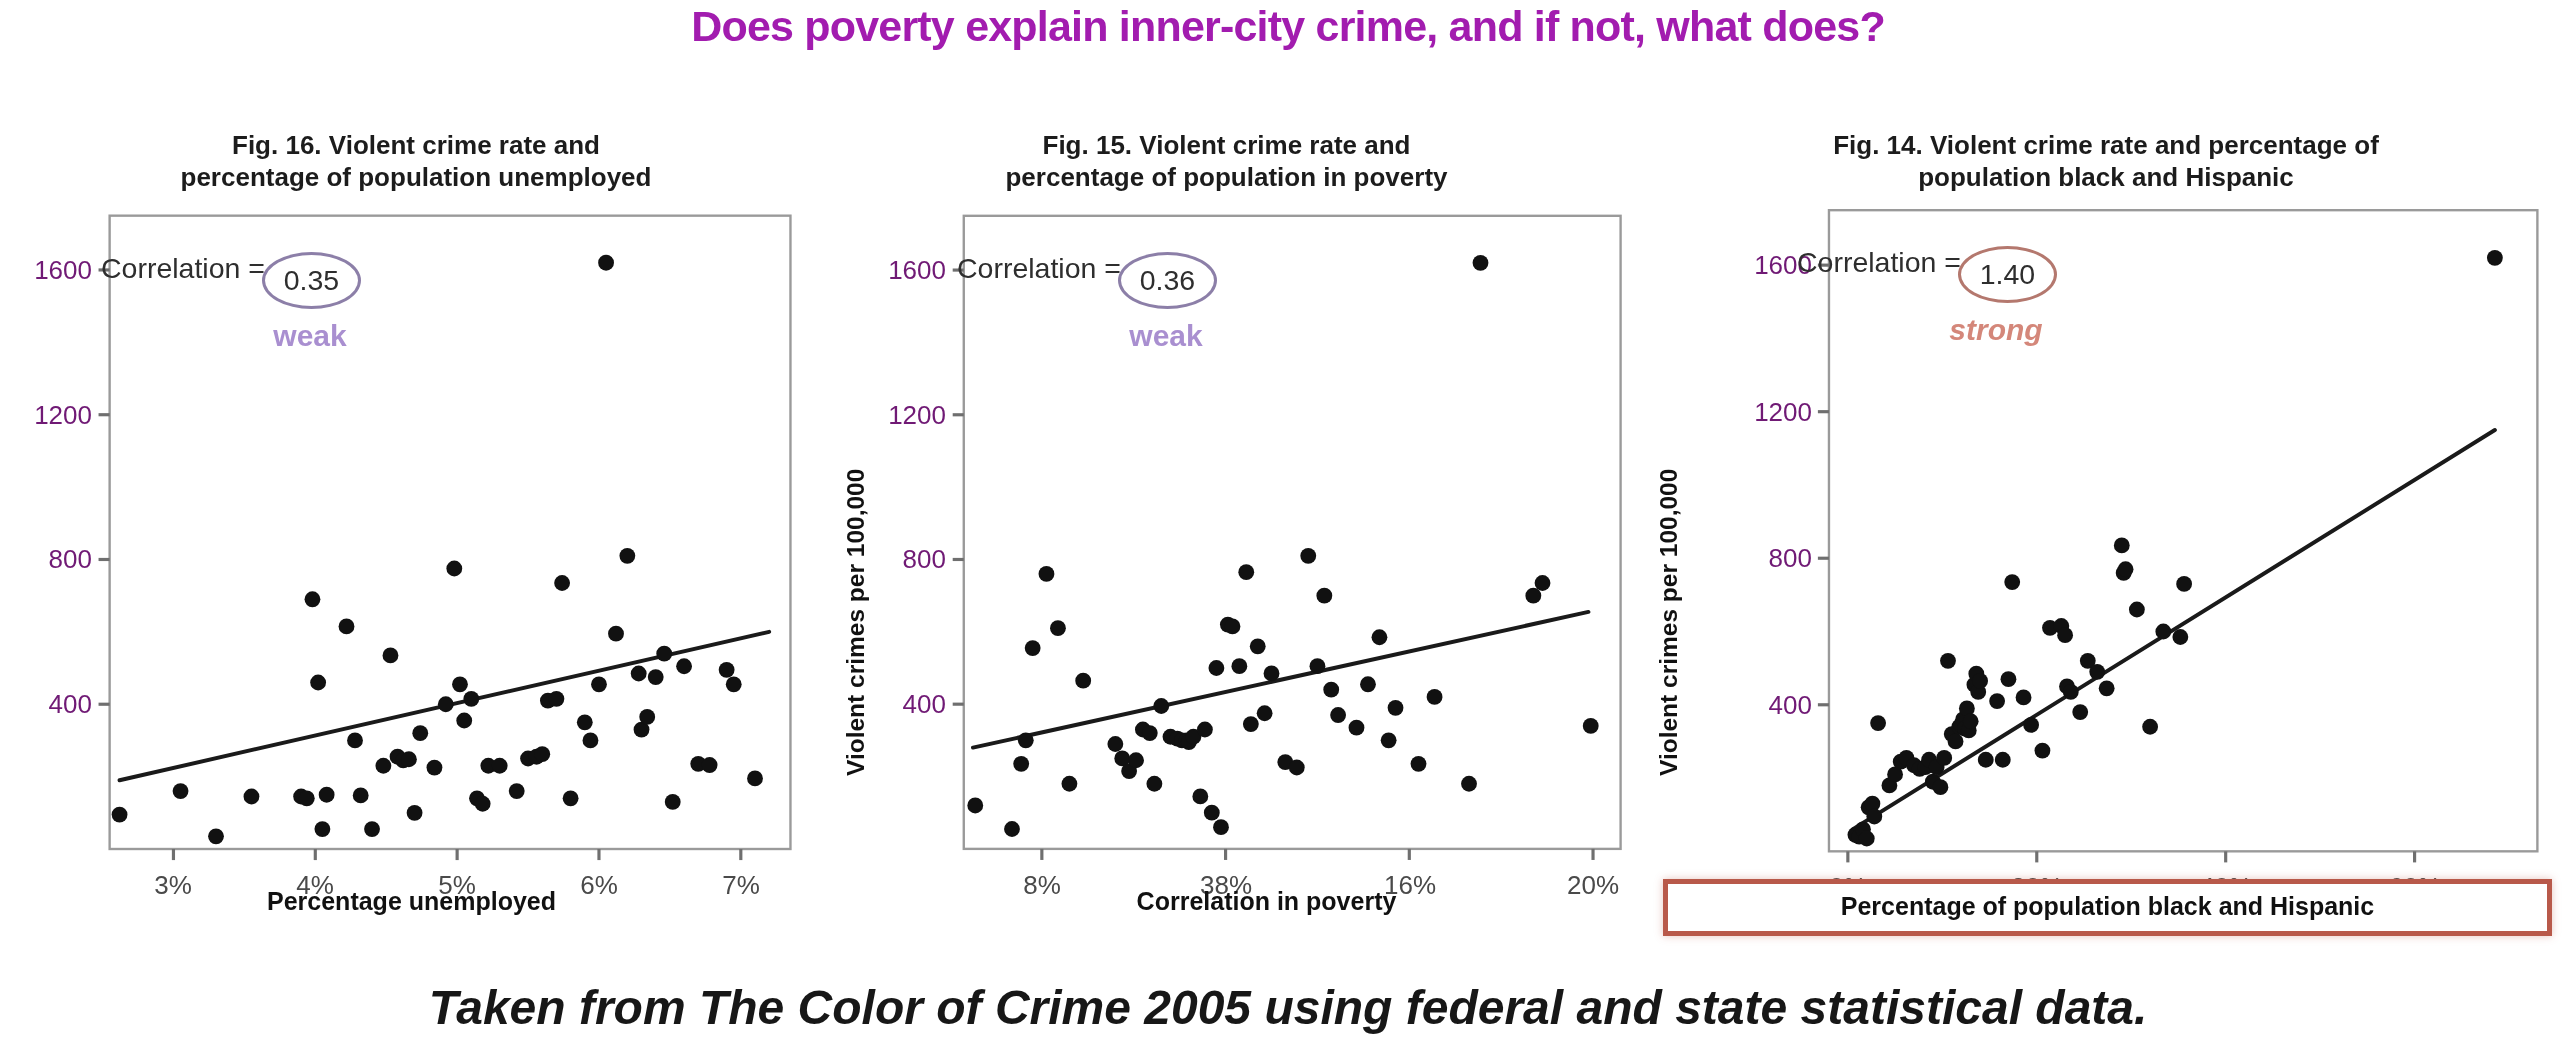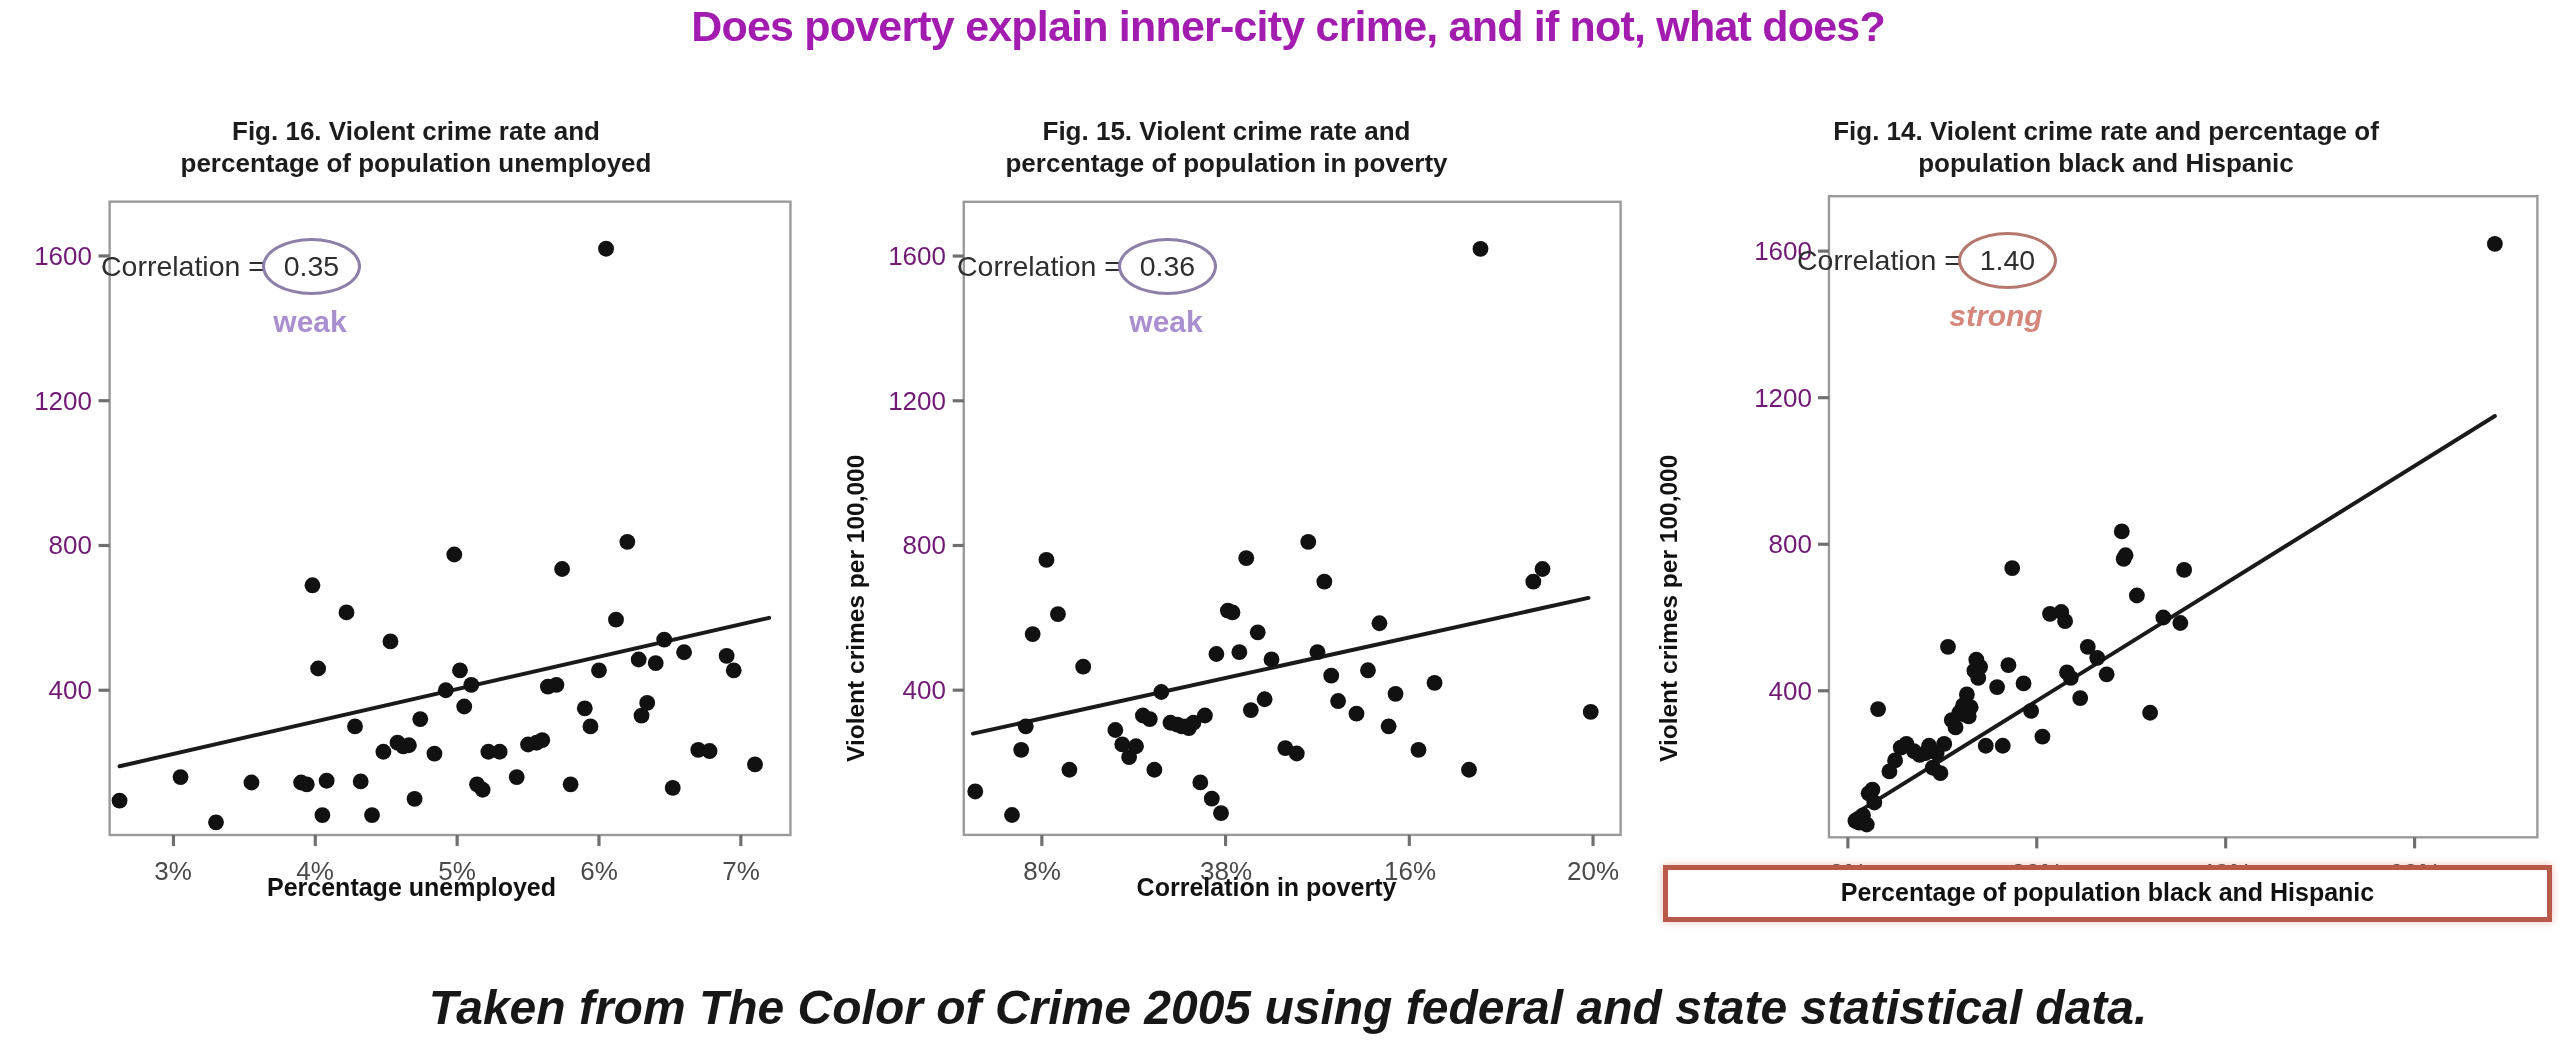--- a/index.html
+++ b/index.html
@@ -15,21 +15,21 @@
   .slide-title{
     position:absolute;left:0;top:1.6px;width:2576px;
     text-align:center;
     font-size:43px;font-weight:bold;
     color:#a21caf;
     letter-spacing:-0.8px;
     white-space:nowrap;
   }
 
   .charts-row{
-    position:absolute;left:0;top:113px;width:2576px;height:855px;
+    position:absolute;left:0;top:127px;width:2576px;height:855px;
   }
 
   .panel{position:absolute;top:0;height:855px;}
   .panel.p1{left:16px;width:800px;}
   .panel.p2{left:815px;width:823px;}
   .panel.p3{left:1639px;width:934px;}
 
   .fig-title{
     text-align:center;
     font-size:26px;font-weight:bold;color:#1c1c1c;
@@ -74,21 +74,21 @@
   }
   .xaxis-title.boxed{
     border:5.5px solid #b8594a;
     background:#ffffff;
     padding:8px 0 9.5px 0;
     box-shadow:0 0 8px rgba(184,89,74,.35);
   }
 
   .corr-block{position:absolute;}
   .corr-line{
-    display:flex;align-items:center;
+    display:flex;align-items:flex-start;
     font-size:28.5px;color:#2e2e2e;
     white-space:nowrap;
   }
   .corr-label{margin-right:1.6px;}
   .corr-oval{
     display:inline-flex;align-items:center;justify-content:center;
     min-width:93px;height:51px;
     border:3.2px solid #8c7fa8;
     border-radius:50%;
     font-size:28.5px;color:#2e2e2e;

